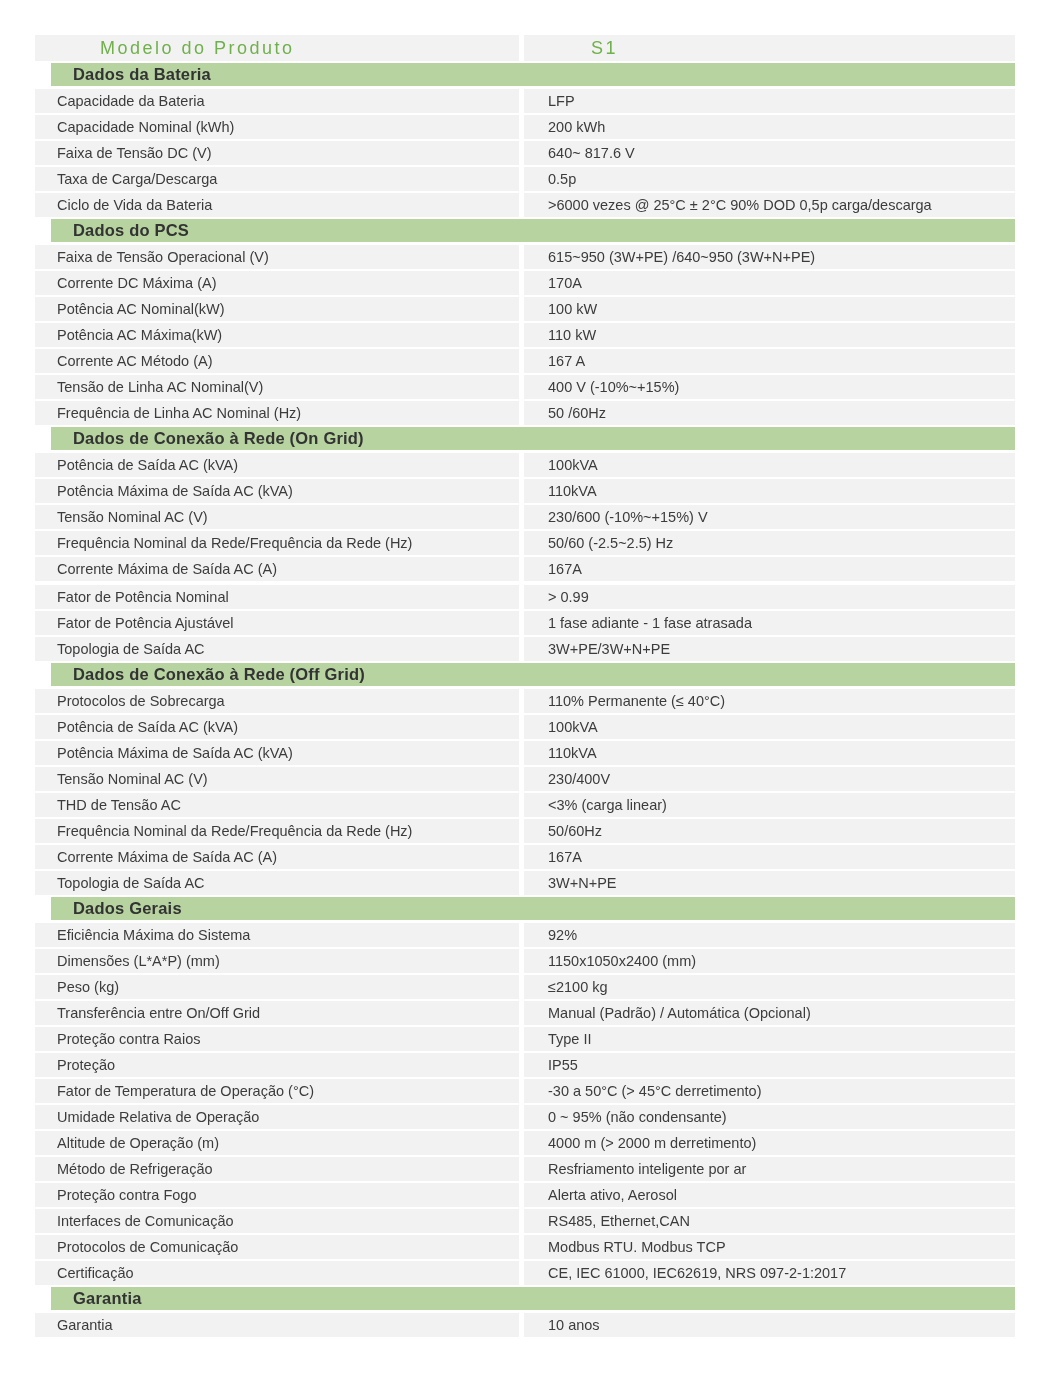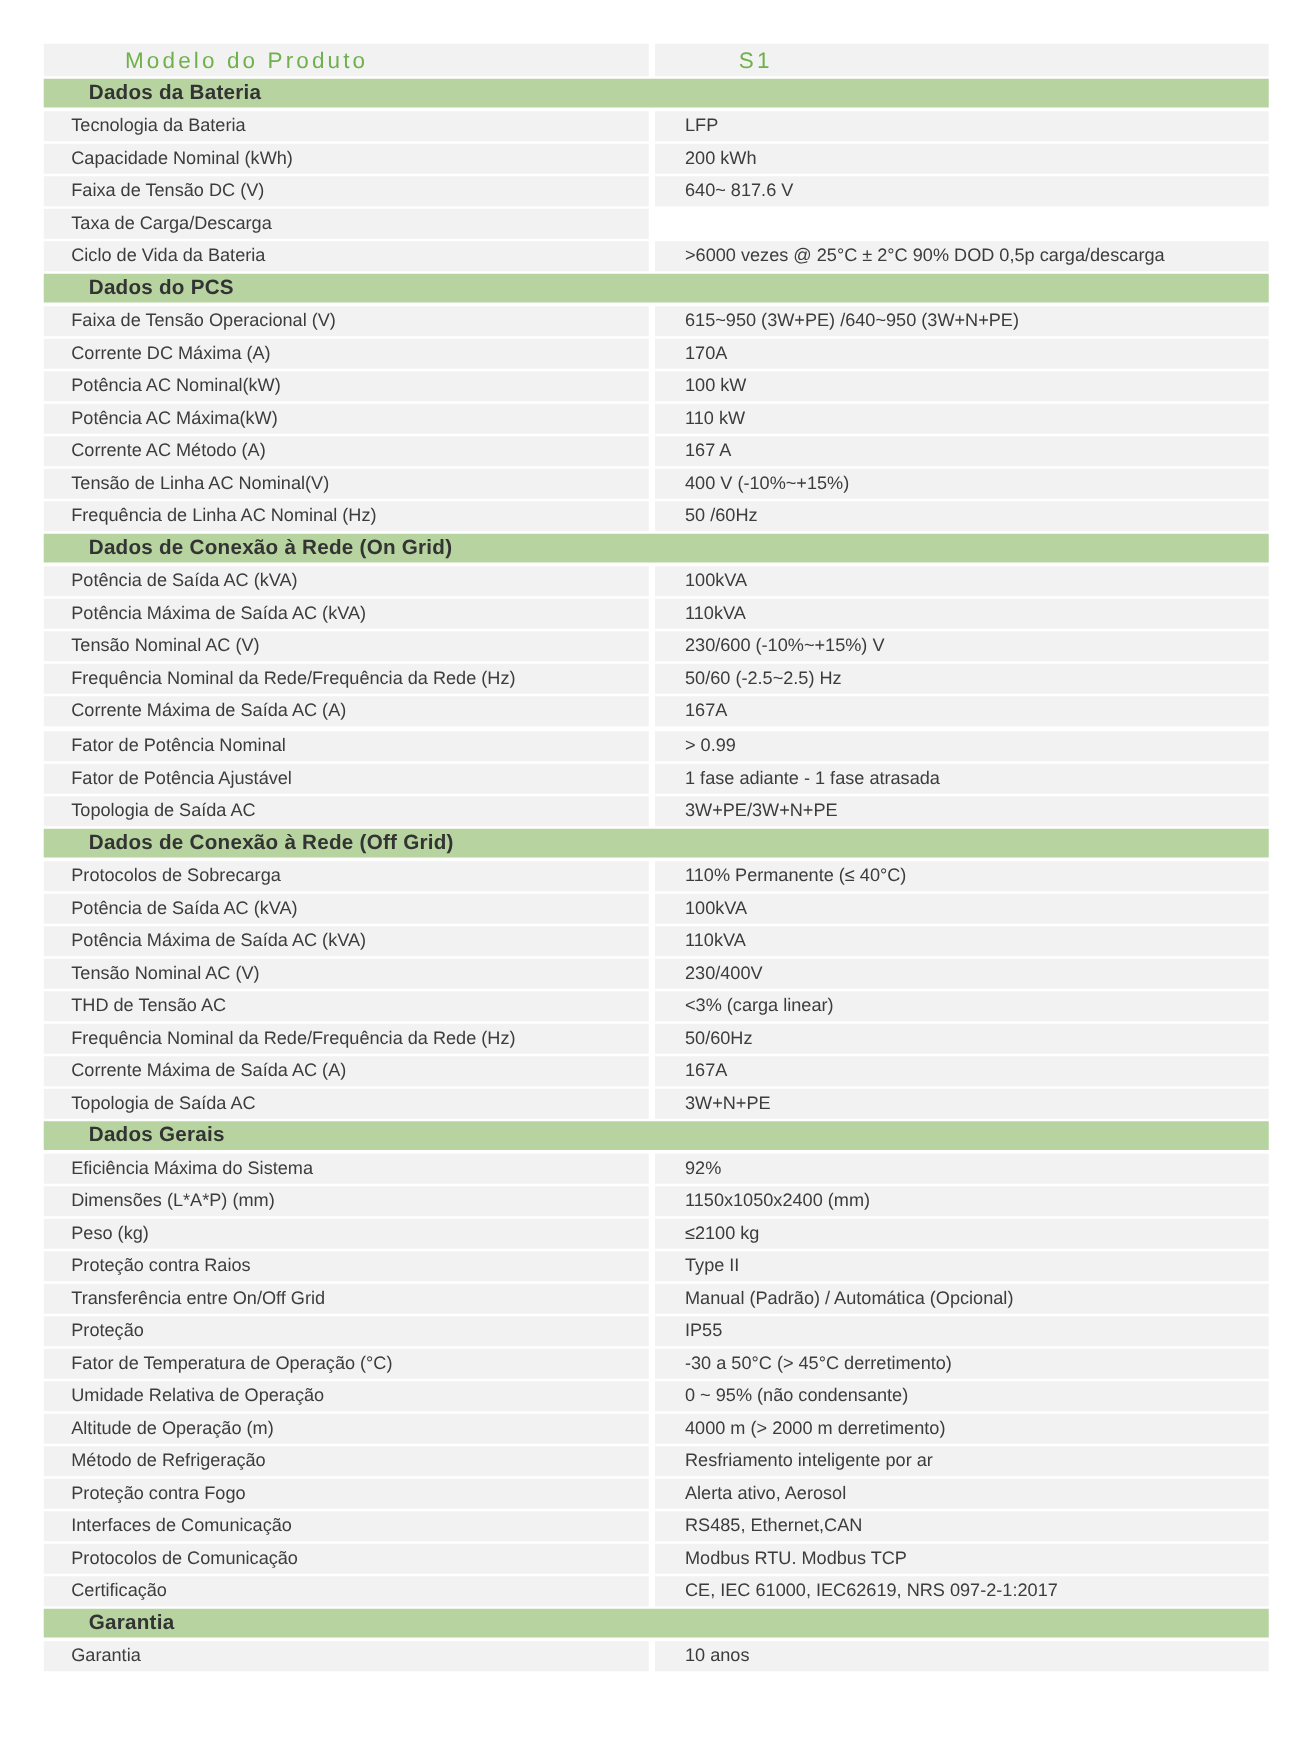--- a/index.html
+++ b/index.html
@@ -47,22 +47,22 @@
     font-size: 18px;
     letter-spacing: 2.5px;
     margin-left: 43px;
   }
   
   .section-header {
     background: var(--section-bg);
     height: 23px;
     display: flex;
     align-items: center;
-    padding-left: 36px;
-    margin: 2px 0 3px 0;
+    padding-left: 22px;
+    margin: 2px 0 3px 16px;
     box-sizing: border-box;
   }
   .section-header .section-title {
     font-size: 16.5px;
     font-weight: 600;
     color: #333333;
     letter-spacing: 0.2px;
   }
   
   .spec-row {
@@ -102,33 +102,34 @@
       <div class="cell right">
         <span class="green-text">S1</span>
       </div>
     </div>
 
     <div id="sections">
         <div class="section-header">
           <span class="section-title">Dados da Bateria</span>
         </div>
         <div class="spec-row">
-          <div class="label">Tecnologia da Bateria</div>
+          <div class="label">Capacidade da Bateria</div>
           <div class="value">LFP</div>
         </div>
         <div class="spec-row">
           <div class="label">Capacidade Nominal (kWh)</div>
           <div class="value">200 kWh</div>
         </div>
         <div class="spec-row">
           <div class="label">Faixa de Tensão DC (V)</div>
           <div class="value">640~ 817.6 V</div>
         </div>
         <div class="spec-row">
           <div class="label">Taxa de Carga/Descarga</div>
+          <div class="value">0.5p</div>
         </div>
         <div class="spec-row">
           <div class="label">Ciclo de Vida da Bateria</div>
           <div class="value">&gt;6000 vezes @ 25°C ± 2°C 90% DOD 0,5p carga/descarga</div>
         </div>
         <div class="section-header">
           <span class="section-title">Dados do PCS</span>
         </div>
         <div class="spec-row">
           <div class="label">Faixa de Tensão Operacional (V)</div>
@@ -239,28 +240,28 @@
         </div>
         <div class="spec-row">
           <div class="label">Dimensões (L*A*P) (mm)</div>
           <div class="value">1150x1050x2400 (mm)</div>
         </div>
         <div class="spec-row">
           <div class="label">Peso (kg)</div>
           <div class="value">≤2100 kg</div>
         </div>
         <div class="spec-row">
+          <div class="label">Transferência entre On/Off Grid</div>
+          <div class="value">Manual (Padrão) / Automática (Opcional)</div>
+        </div>
+        <div class="spec-row">
           <div class="label">Proteção contra Raios</div>
           <div class="value">Type II</div>
         </div>
         <div class="spec-row">
-          <div class="label">Transferência entre On/Off Grid</div>
-          <div class="value">Manual (Padrão) / Automática (Opcional)</div>
-        </div>
-        <div class="spec-row">
           <div class="label">Proteção</div>
           <div class="value">IP55</div>
         </div>
         <div class="spec-row">
           <div class="label">Fator de Temperatura de Operação (°C)</div>
           <div class="value">-30 a 50°C (&gt; 45°C derretimento)</div>
         </div>
         <div class="spec-row">
           <div class="label">Umidade Relativa de Operação</div>
           <div class="value">0 ~ 95% (não condensante)</div>

